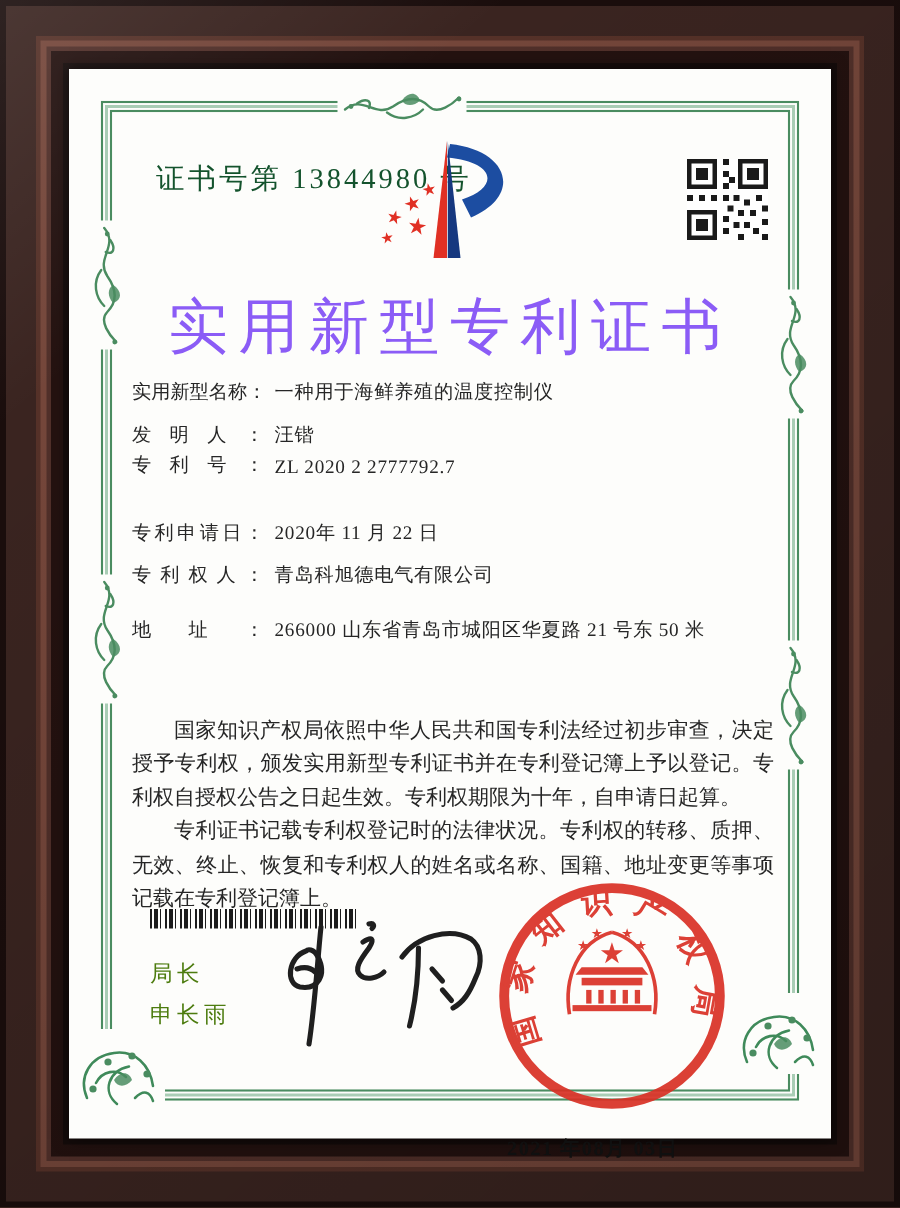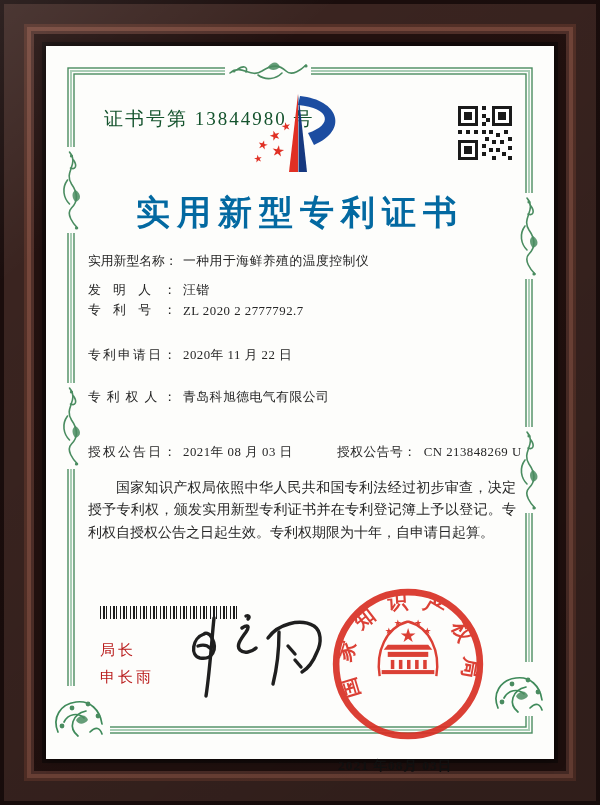--- a/index.html
+++ b/index.html
@@ -19,33 +19,33 @@
       background:linear-gradient(140deg,rgba(255,255,255,.18),rgba(255,255,255,0) 22%,rgba(0,0,0,.35) 90%);
       opacity:.5;}
   .paper{position:absolute;inset:46px;background:#fdfdfb;z-index:2;
          box-shadow:0 0 10px rgba(0,0,0,.55);}
   .overlay-svg{position:absolute;left:0;top:0;width:508px;height:713px;pointer-events:none;}
 
   .cert-no{position:absolute;left:42px;top:60px;font-size:19px;color:#14532d;letter-spacing:2px;margin-left:16px;}
   .logo{position:absolute;left:202px;top:45px;width:104px;height:90px;}
   .qr{position:absolute;left:412px;top:60px;width:54px;height:54px;}
   .title{position:absolute;left:0;right:0;top:144px;text-align:center;
-         font-size:34px;font-weight:bold;letter-spacing:7px;color:#0369a1;}
+         font-size:40px;font-weight:normal;letter-spacing:7px;color:#8b5cf6;}
   .field{position:absolute;left:42px;right:36px;font-size:12.8px;color:#262626;white-space:nowrap;}
   .field .lab{display:inline-block;width:88px;text-align:justify;text-align-last:justify;vertical-align:bottom;}
   .field .val{margin-left:7px;letter-spacing:.5px;}
   .field .lab2{margin-left:44px;}
   .paras{position:absolute;left:42px;right:38px;top:431px;font-size:14px;color:#262626;
          line-height:22.4px;text-align:justify;}
   .paras p{margin:0;text-indent:2em;}
   .barcode{position:absolute;left:54px;top:560px;width:138px;height:13px;
      background:repeating-linear-gradient(90deg,#1c1c1c 0 1.5px,transparent 1.5px 3px,
         #1c1c1c 3px 5.2px,transparent 5.2px 6.4px,#1c1c1c 6.4px 7.3px,transparent 7.3px 10px);}
   .officer{position:absolute;left:54px;top:590px;font-family:"Liberation Sans",sans-serif;
-           font-size:15px;color:#b91c1c;letter-spacing:3px;line-height:27px;}
+           font-size:15px;color:#4d7c0f;letter-spacing:3px;line-height:27px;}
   .signature{position:absolute;left:130px;top:560px;width:200px;height:150px;}
   .seal{position:absolute;left:281px;top:537px;width:162px;height:162px;z-index:3;}
   .seal-date{position:absolute;left:292px;top:675px;width:150px;text-align:left;z-index:4;
              font-size:13.5px;font-weight:bold;color:#101010;letter-spacing:1px;margin-top:36px;}
 </style>
 </head>
 <body>
 
 <div class="stage">
   <div class="frame"></div>
@@ -152,29 +152,30 @@
     </div>
     <div class="field" style="top:236px">
       <span class="lab">发明人：</span><span class="val">汪锴</span>
     </div>
     <div class="field" style="top:256px">
       <span class="lab">专利号：</span><span class="val">ZL 2020 2 2777792.7</span>
     </div>
     <div class="field" style="top:301px">
       <span class="lab">专利申请日：</span><span class="val">2020年 11 月 22 日</span>
     </div>
-    <div class="field" style="top:343px">
+    <div class="field" style="top:329px">
       <span class="lab">专利权人：</span><span class="val">青岛科旭德电气有限公司</span>
     </div>
-    <div class="field" style="top:398px">
-      <span class="lab">授权公告日：</span><span class="val">2021年 08 月 03 日</span><span class="val lab2">授权公告号：</span><span class="val">CN 213848269 U</span>
+    <div class="field" style="top:366px">
+      <span class="lab">地址：</span><span class="val">266000 山东省青岛市城阳区华夏路 21 号东 50 米</span>
     </div>
 
     <div class="paras">
       <p>国家知识产权局依照中华人民共和国专利法经过初步审查，决定授予专利权，颁发实用新型专利证书并在专利登记簿上予以登记。专利权自授权公告之日起生效。专利权期限为十年，自申请日起算。</p>
+      <p>专利证书记载专利权登记时的法律状况。专利权的转移、质押、无效、终止、恢复和专利权人的姓名或名称、国籍、地址变更等事项记载在专利登记簿上。</p>
     </div>
 
     <div class="barcode"></div>
 
     <div class="officer">
       <div>局长</div>
       <div>申长雨</div>
     </div>
 
     <svg class="signature" viewBox="0 0 200 150">

